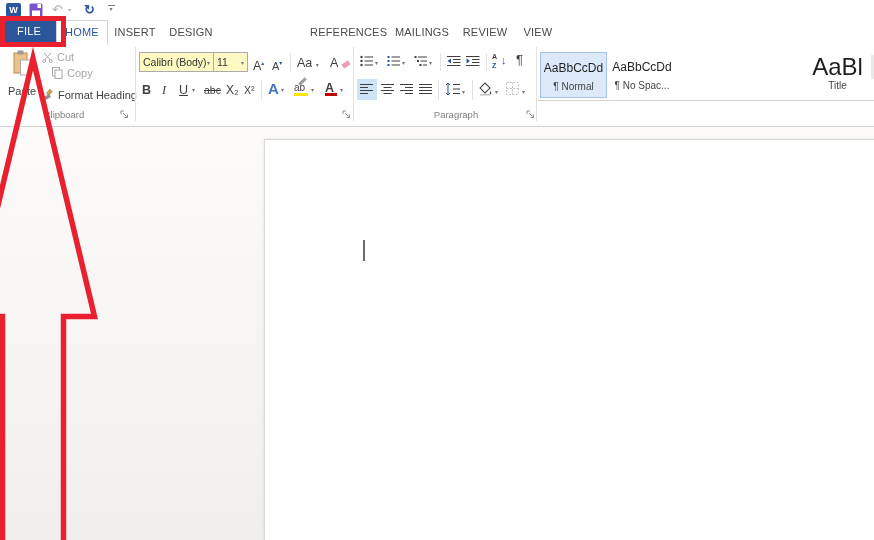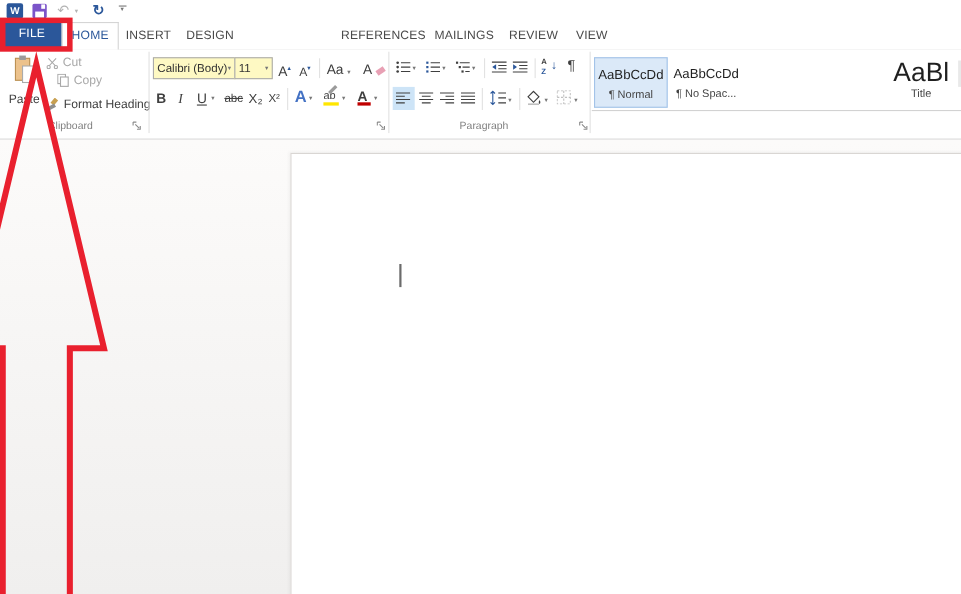--- a/index.html
+++ b/index.html
@@ -240,21 +240,21 @@
       <rect x="3.5" y="2.5" width="7" height="7" transform="rotate(45 7 6)" fill="none" stroke="#3f3f3f"></rect>
       <path d="M12.5 9 q1.5 2.5 0 3.5 q-1.5 -1 0 -3.5" fill="#3f3f3f"></path>
       <rect x="2" y="12" width="10" height="1.5" fill="#bfbfbf"></rect>
     </svg>
     <div class="ab tiny-caret" style="left:495px;top:37px">▾</div>
     <svg class="ab" style="left:506px;top:37px" width="13" height="13" viewBox="0 0 13 13">
       <rect x="0.5" y="0.5" width="12" height="12" fill="none" stroke="#c0c0c0" stroke-dasharray="2 1.5"></rect>
       <path d="M6.5 0.5 V12.5 M0.5 6.5 H12.5" stroke="#c0c0c0" stroke-dasharray="2 1.5"></path>
     </svg>
     <div class="ab tiny-caret" style="left:522px;top:37px">▾</div>
-    <div class="ab grouplabel" style="left:356px;width:168px">Paragraph</div>
+    <div class="ab grouplabel" style="left:372px;width:168px">Paragraph</div>
     <svg class="ab launcher" style="left:526px" viewBox="0 0 9 9">
       <path d="M1 1 H4 M1 1 V4 M3 3 L6.5 6.5 M7.5 4.5 V7.5 H4.5" stroke="#8a8a8a" fill="none"></path>
     </svg>
     <div class="ab vsep" style="left:536px"></div>
 
     <div class="ab style-item style-sel" style="left:540px;width:67px">
       <div class="style-prev">AaBbCcDd</div>
       <div class="style-label">¶ Normal</div>
     </div>
     <div class="ab style-item" style="left:610px;width:64px">

